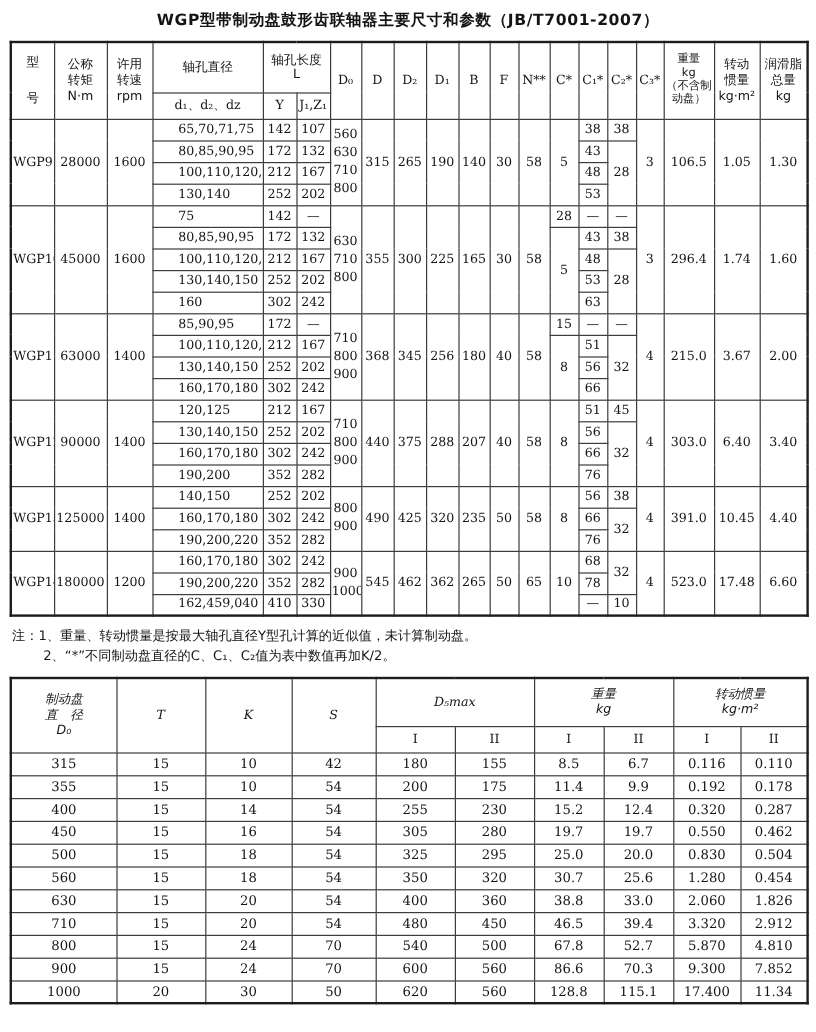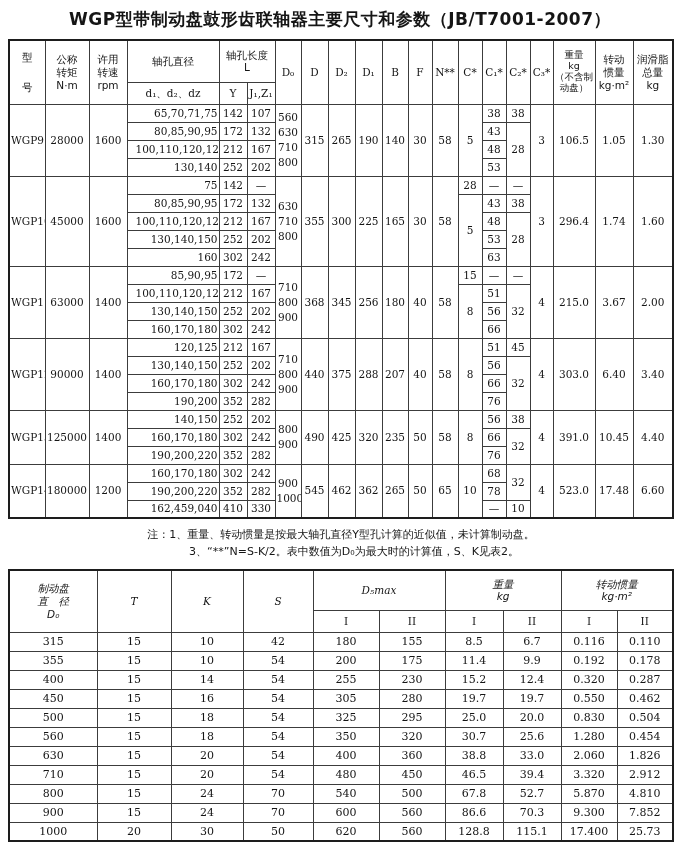--- a/index.html
+++ b/index.html
@@ -1,36 +1,36 @@
 <!DOCTYPE html>
 <html><head>
 <meta charset="utf-8">
 <style>
   html,body{margin:0;padding:0;background:#ffffff;}
   body{width:680px;color:#151515;font-family:"DejaVu Serif","Liberation Serif",serif;}
   .page{padding:6px 8px 8px 8px;}
   .title{font-family:"DejaVu Sans","Liberation Sans",sans-serif;font-weight:bold;
-         font-size:17px;text-align:center;margin:2px 0 8px 0;letter-spacing:0.5px;}
+         font-size:13px;text-align:center;margin:2px 0 8px 0;letter-spacing:0.5px;}
   table{border-collapse:collapse;table-layout:fixed;width:664px;}
   th,td{border:1px solid #3c3c3c;text-align:center;vertical-align:middle;
         font-size:10.5px;line-height:1.2;padding:0 1px;overflow:hidden;}
   .t1,.t2{border:2px solid #1d1d1d;}
   th{font-weight:normal;font-size:10.5px;}
   .cnh{font-family:"DejaVu Sans","Liberation Sans",sans-serif;font-size:10.5px;}
   .pre{white-space:pre-line;}
   .t1 thead tr.hr1{height:42px;}
   .t1 thead tr.hr2{height:22px;}
   .t1 tbody tr{height:18px;}
-  .bores{text-align:right;padding-left:8px;font-size:10.5px;}
+  .bores{text-align:left;padding-left:21px;font-size:10.5px;}
   .d0c{line-height:15px;font-size:10.5px;}
   .modelh{line-height:30px;}
   .wth{font-size:9.5px;line-height:1.15;}
   .grp td{border-top:1.5px solid #1d1d1d;}
   .notes{font-family:"DejaVu Sans","Liberation Sans",sans-serif;
-         font-size:11px;line-height:1.55;margin:7px 0 9px 2px;text-align:center;}
+         font-size:11px;line-height:1.55;margin:7px 0 9px 2px;}
   .note-sub{padding-left:26px;}
   .t2 thead tr.hr1{height:40px;font-style:italic;}
   .t2 thead tr.hr2{height:22px;}
   .t2 tbody tr{height:19px;}
   .t2 td{font-size:11px;}
 </style>
 </head>
 <body>
 
 <div class="page">
@@ -360,21 +360,21 @@
         <td>410</td>
         <td>330</td>
         <td>—</td>
         <td>10</td>
       </tr>
     </tbody>
   </table>
 
   <div class="notes">
     <div>注：1、重量、转动惯量是按最大轴孔直径Y型孔计算的近似值，未计算制动盘。</div>
-    <div class="note-sub">3、“**”N=S-K/2。表中数值为D₀为最大时的计算值，S、K见表2。</div>
+    <div class="note-sub">2、“*”不同制动盘直径的C、C₁、C₂值为表中数值再加K/2。</div>
   </div>
 
   <table class="t2">
     <colgroup>
       <col style="width:88px">
         <col style="width:74px">
         <col style="width:72px">
         <col style="width:70px">
       <col style="width:66px">
         <col style="width:66px">
@@ -530,18 +530,18 @@
       <tr>
         <td>1000</td>
           <td>20</td>
           <td>30</td>
           <td>50</td>
           <td>620</td>
           <td>560</td>
           <td>128.8</td>
           <td>115.1</td>
           <td>17.400</td>
-          <td>25.73</td>
+          <td>11.34</td>
       </tr>
     </tbody>
   </table>
 
 </div>
 
 </body></html>

